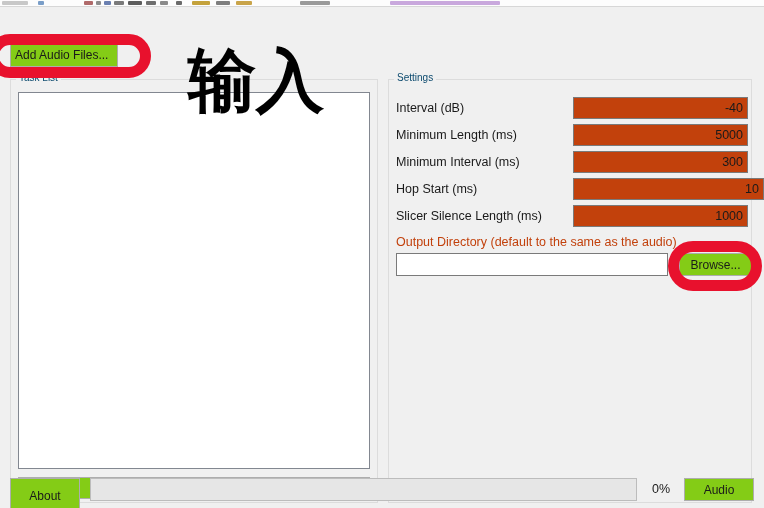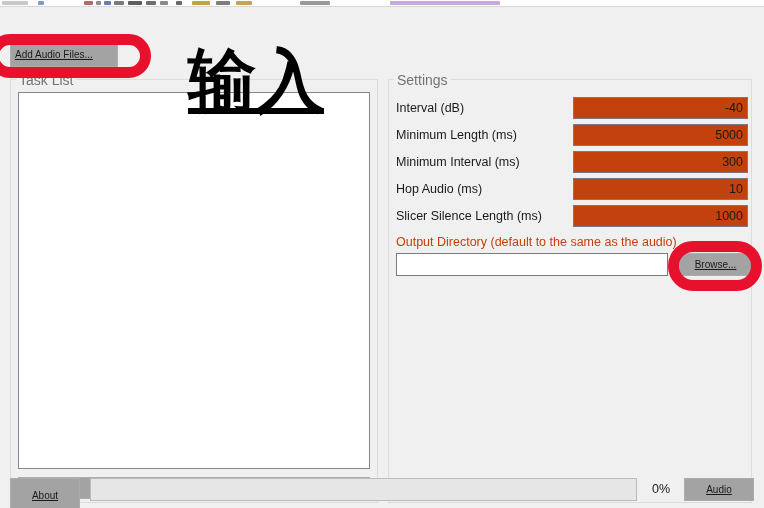--- a/index.html
+++ b/index.html
@@ -92,54 +92,53 @@
     position: absolute;
     left: 0; top: 37px;
     width: 764px;
     height: 471px;
     background: #f0f0f0;
   }
 
   
   .btn {
     position: absolute;
-    background: #a3a3a3;
+    background: #84cc16;
     border: 1px solid #adadad;
     box-sizing: border-box;
     font-family: "Liberation Sans", sans-serif;
-    font-size: 10px;
+    font-size: 12px;
     color: #1a1a1a;
     text-align: center;
     line-height: 1;
     display: flex;
     align-items: center;
     justify-content: center;
     padding: 0;
     cursor: default;
-    text-decoration: underline;
   }
   #add-audio-files-button {
     left: 10px; top: 6px;
     width: 108px; height: 24px;
     text-align: left;
     justify-content: flex-start;
     padding-left: 4px;
   }
 
   
   .groupbox {
     position: absolute;
     border: 1px solid #dcdcdc;
     box-sizing: border-box;
   }
   .group-title {
     position: absolute;
     background: #f0f0f0;
-    font-size: 14px;
-    color: #737373;
+    font-size: 10px;
+    color: #0c4a6e;
     padding: 0 3px;
     white-space: nowrap;
   }
   #task-list-group {
     left: 10px; top: 42px;
     width: 368px; height: 424px;
   }
   #task-list-group-title {
     left: 16px; top: 35px;
   }
@@ -195,21 +194,21 @@
   }
   #row-threshold        { top: 60px; }
   #row-minimum-length   { top: 87px; }
   #row-minimum-interval { top: 114px; }
   #row-hop-size         { top: 141px; }
   #row-maximum-silence  { top: 168px; }
 
   #input-threshold        { left: 177px; width: 175px; }
   #input-minimum-length   { left: 177px; width: 175px; }
   #input-minimum-interval { left: 177px; width: 175px; }
-  #input-hop-size         { left: 177px; width: 175px; }
+  #input-hop-size         { left: 177px; width: 191px; }
   #input-maximum-silence  { left: 177px; width: 175px; }
 
   #output-directory-label {
     position: absolute;
     left: 396px; top: 195px;
     height: 20px; line-height: 20px;
     font-size: 12.5px;
     color: #c2410c;
     white-space: nowrap;
   }
@@ -288,21 +287,20 @@
     font-family: "DejaVu Sans", sans-serif;
     font-weight: 700;
     color: #000000;
     line-height: 1;
     white-space: nowrap;
     pointer-events: none;
   }
   #annotation-input-text {
     left: 188px; top: 47px;
     font-size: 68px;
-    text-decoration: underline;
   }
   #annotation-output-text {
     left: 621px; top: 325px;
     font-size: 66px;
   }
 </style>
 </head>
 <body>
 
 <div id="app-window">
@@ -347,21 +345,21 @@
       <span class="setting-label">Minimum Length (ms)</span>
       <input class="setting-input" id="input-minimum-length" type="text" readonly="" value="5000" style="">
     </div>
 
     <div class="setting-row" id="row-minimum-interval">
       <span class="setting-label">Minimum Interval (ms)</span>
       <input class="setting-input" id="input-minimum-interval" type="text" readonly="" value="300" style="">
     </div>
 
     <div class="setting-row" id="row-hop-size">
-      <span class="setting-label">Hop Audio (ms)</span>
+      <span class="setting-label">Hop Start (ms)</span>
       <input class="setting-input" id="input-hop-size" type="text" readonly="" value="10" style="">
     </div>
 
     <div class="setting-row" id="row-maximum-silence">
       <span class="setting-label">Slicer Silence Length (ms)</span>
       <input class="setting-input" id="input-maximum-silence" type="text" readonly="" value="1000" style="">
     </div>
 
     <div id="output-directory-label">Output Directory (default to the same as the audio)</div>
     <input id="output-directory-input" type="text" value="" style="">

